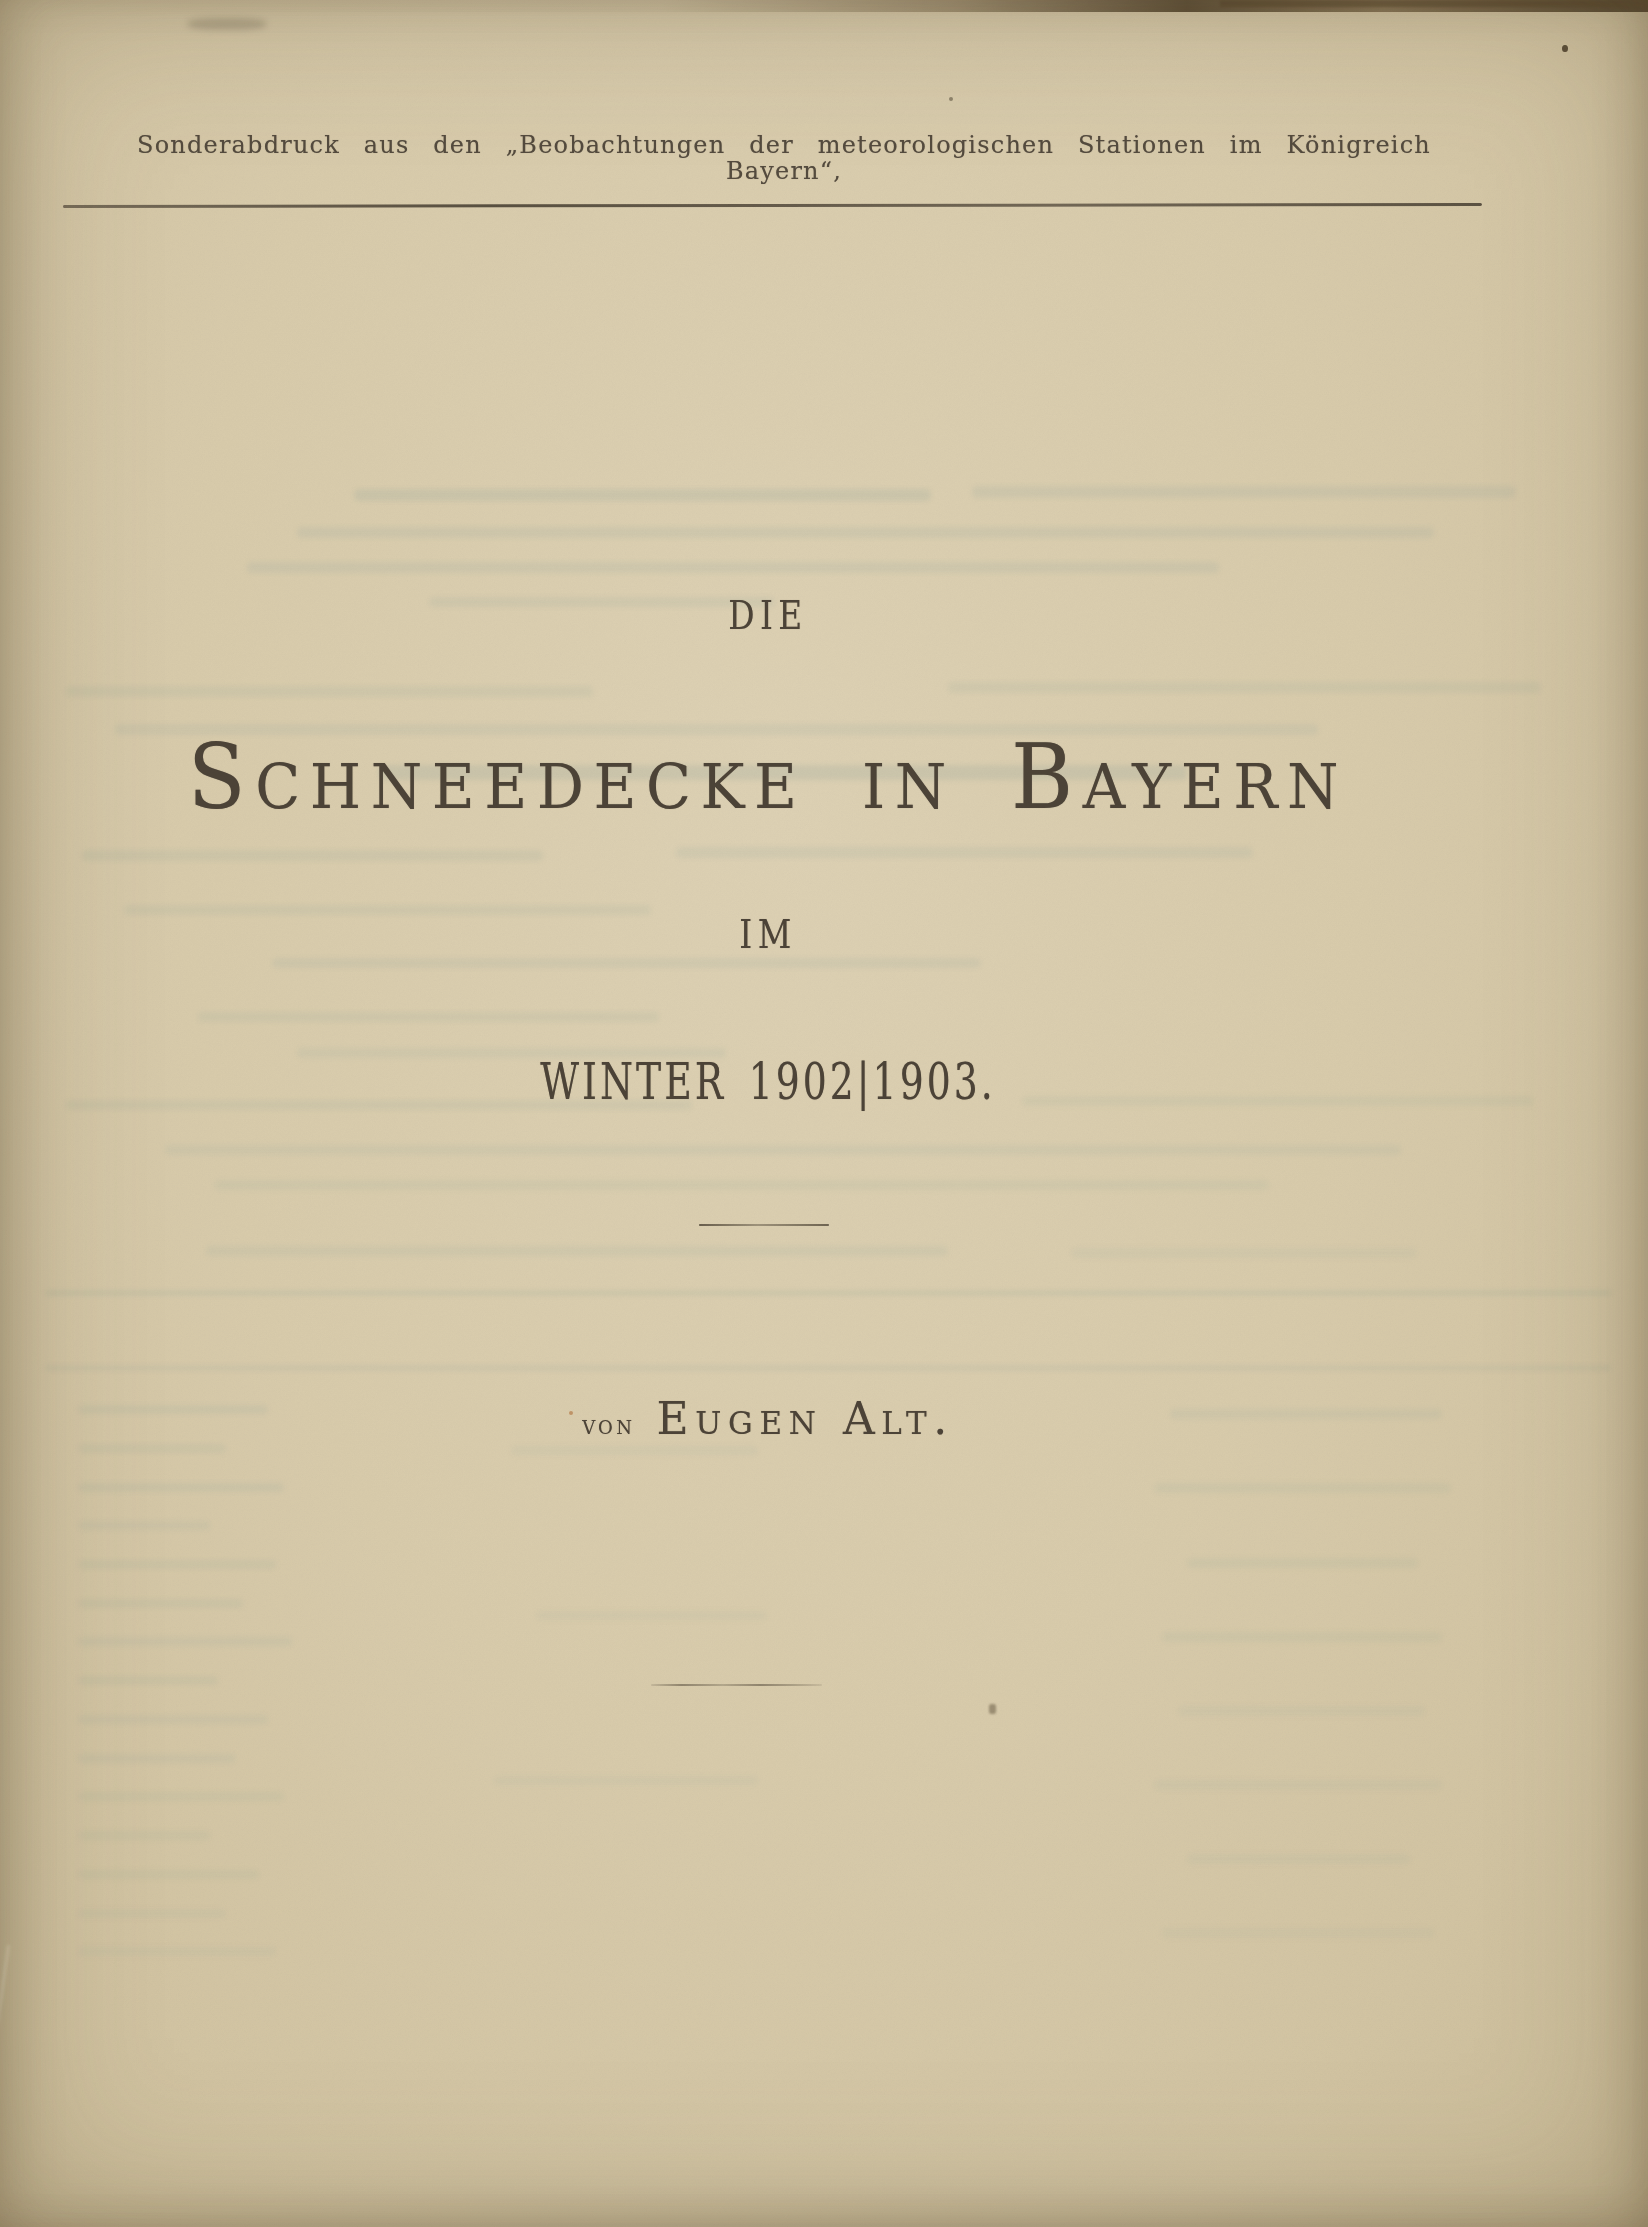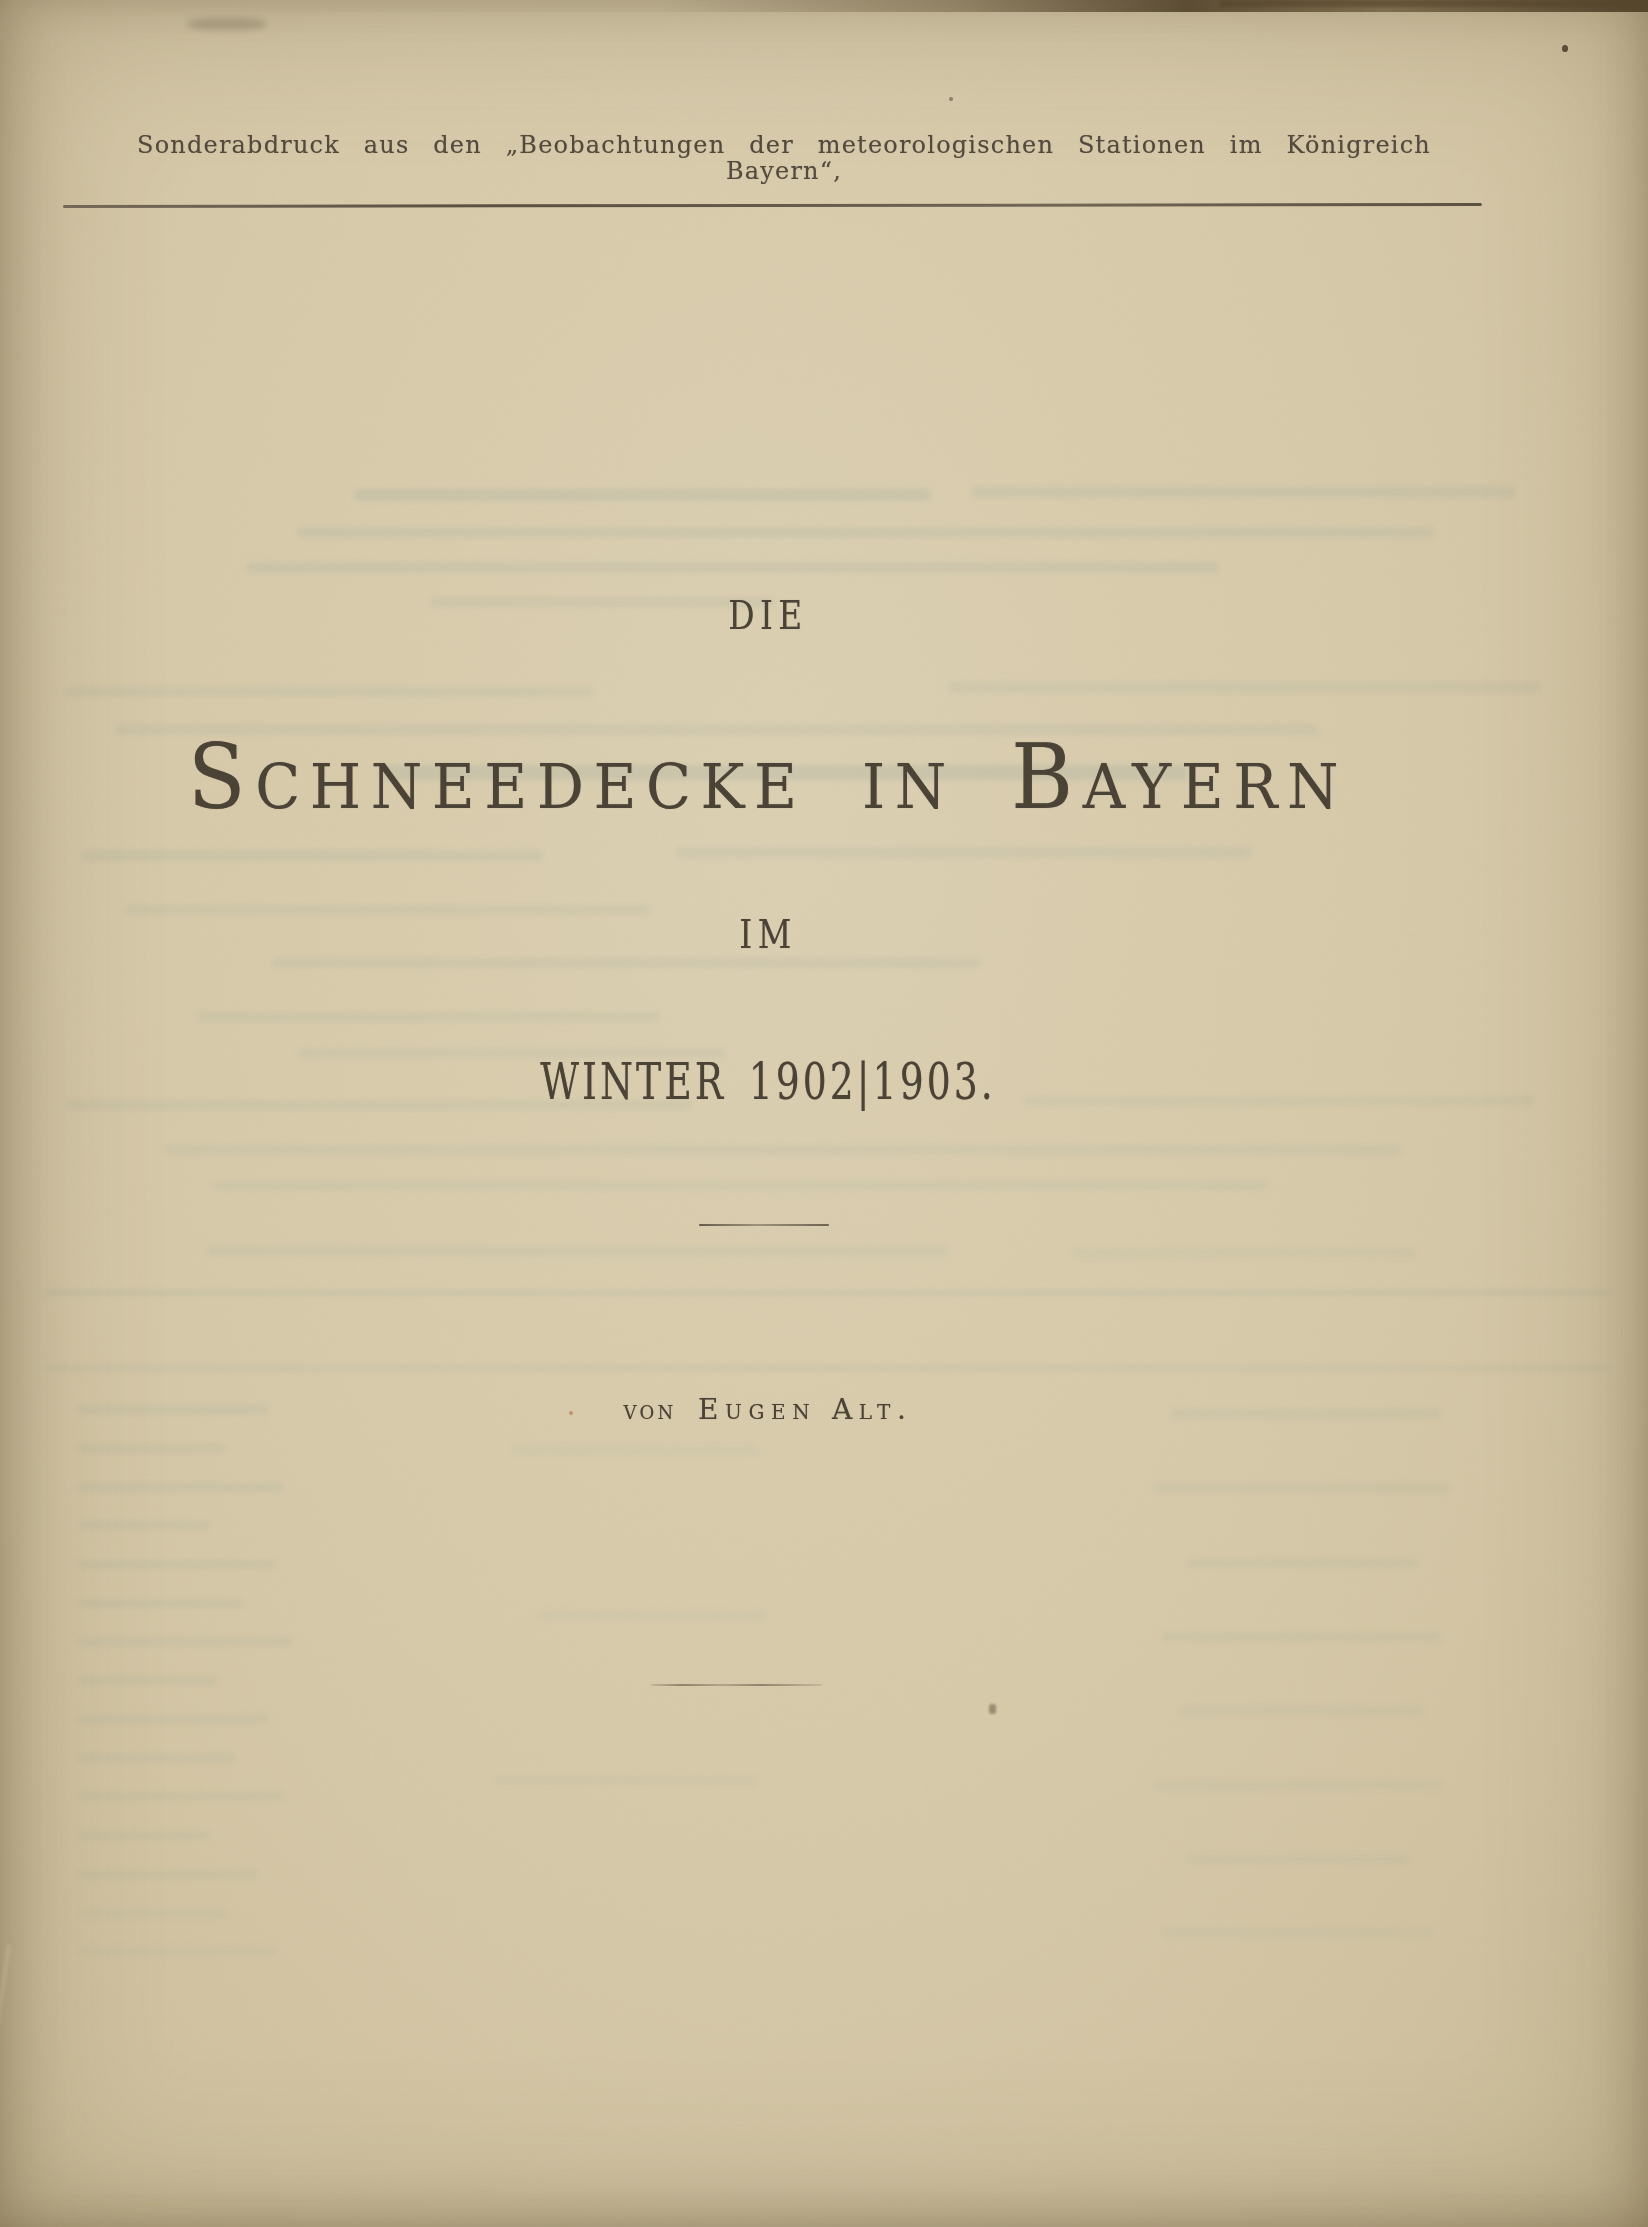--- a/index.html
+++ b/index.html
@@ -63,21 +63,21 @@
     transform:scaleX(.74);transform-origin:center;white-space:nowrap;}
 
   .divider{position:absolute;height:1.6px;border-radius:0.8px;}
   .divider.d1{left:699px;top:1224px;width:130px;
     background:linear-gradient(to right, rgba(84,74,58,.85), rgba(84,74,58,.45) 45%, rgba(84,74,58,.8));}
   .divider.d2{left:651px;top:1684px;width:171px;
     background:linear-gradient(to right, rgba(84,74,58,.15), rgba(84,74,58,.55) 18%, rgba(84,74,58,.28) 42%, rgba(84,74,58,.55) 64%, rgba(84,74,58,.35) 82%, rgba(84,74,58,.12));}
 
   .byline{top:1393px;white-space:nowrap;}
   .byline .prefix{font-variant:small-caps;font-size:25.5px;letter-spacing:3.3px;margin-right:21.4px;}
-  .byline .author{font-variant:small-caps;font-size:28px;letter-spacing:6.6px;}
+  .byline .author{font-variant:small-caps;font-size:44px;letter-spacing:6.6px;}
 
   
   .showthrough{position:absolute;border-radius:5px;filter:blur(2.5px);pointer-events:none;}
   .speck{position:absolute;pointer-events:none;}
 </style>
 </head>
 <body>
 
 <div class="page">
 

